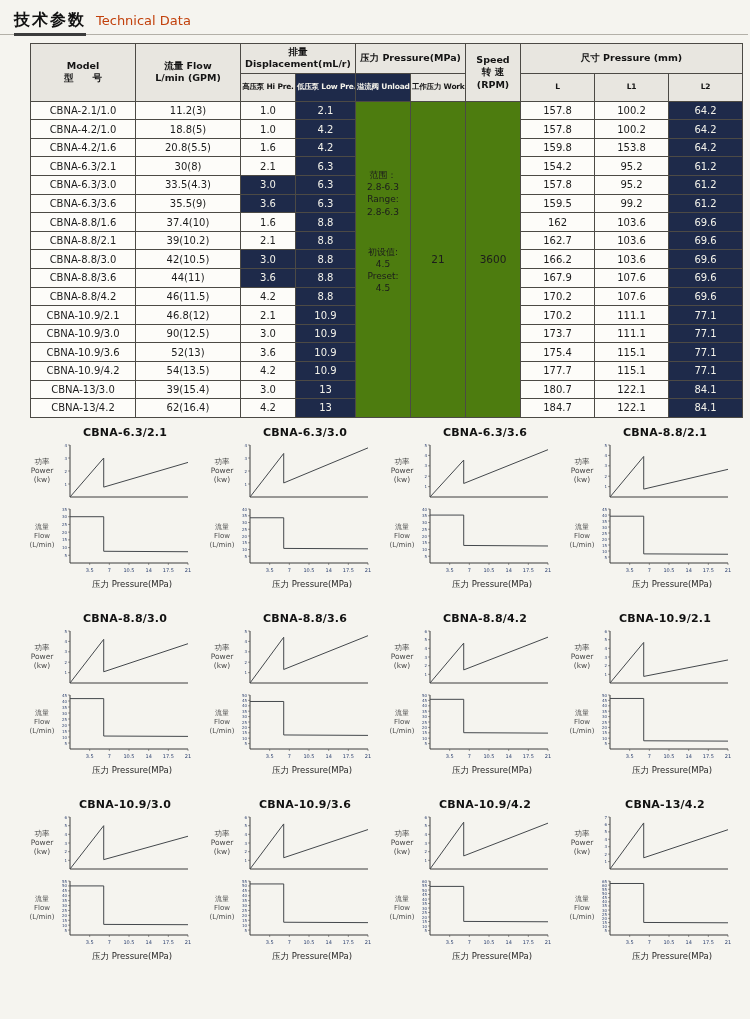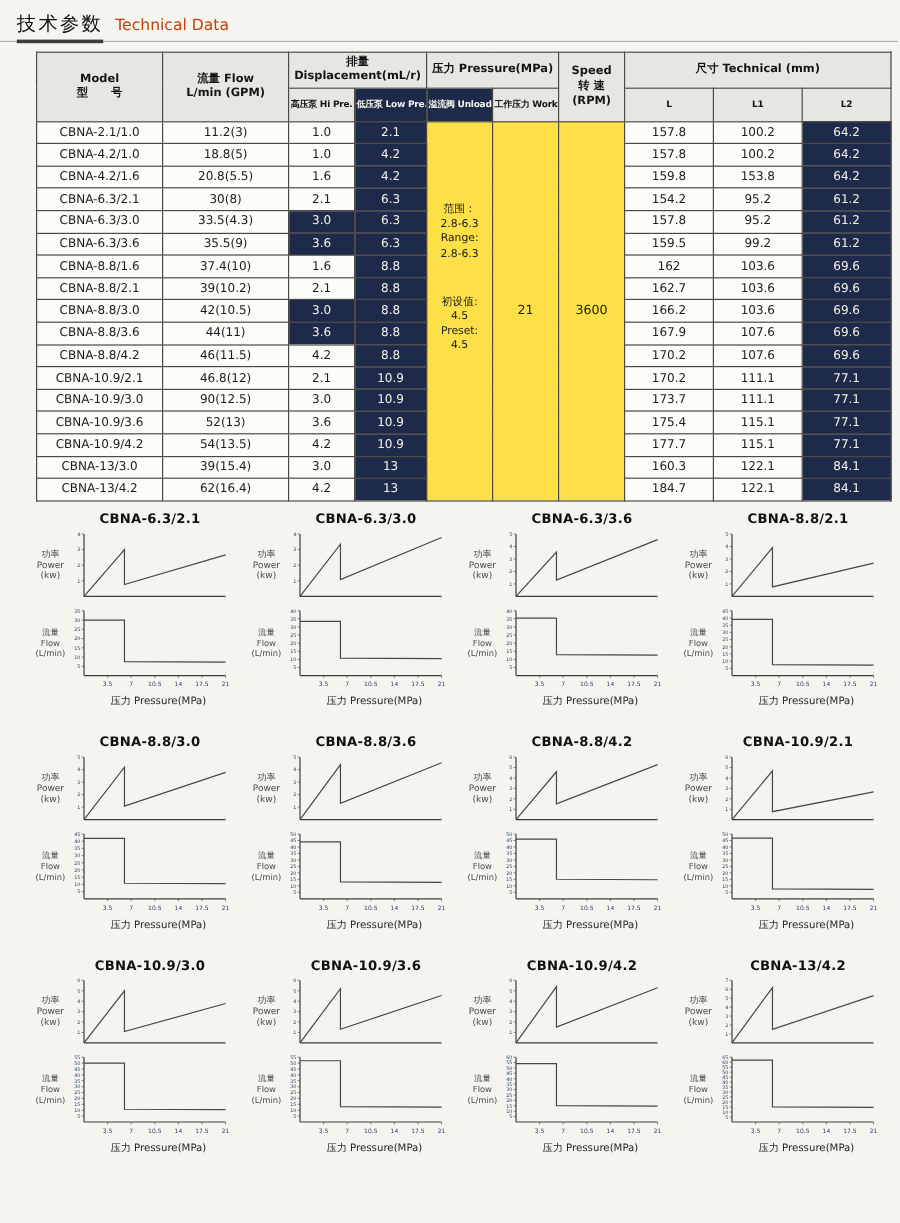--- a/index.html
+++ b/index.html
@@ -1,33 +1,33 @@
 <!DOCTYPE html>
 <html style="--hl: #1e2a4a;"><head>
 <meta charset="utf-8">
 <style>
   *{margin:0;padding:0;box-sizing:border-box}
   html,body{width:750px;height:1019px;overflow:hidden}
   body{background:#f5f4ef;font-family:"DejaVu Sans","Liberation Sans",sans-serif;color:#1b1b1b}
   .page{width:750px;height:1019px;position:relative;padding-top:6px}
 
   .section-header{display:flex;align-items:baseline;gap:10px;padding:4px 0 0 14px;border-bottom:1px solid #b3b0a8;margin-right:2px}
-  .section-header .zh{font-size:16px;font-weight:normal;letter-spacing:2px;color:#111;border-bottom:3px solid #3c3c3c;padding-bottom:2px;margin-bottom:-2px}
+  .section-header .zh{font-size:16px;font-weight:bold;letter-spacing:2px;color:#111;border-bottom:3px solid #3c3c3c;padding-bottom:2px;margin-bottom:-2px}
   .section-header .en{font-size:13px;color:#c2410c;padding-bottom:3px}
 
   table{border-collapse:collapse;table-layout:fixed;width:712px;margin:8px 8px 0 30px;background:#fdfcf9}
   col.c-model{width:105px}col.c-flow{width:105px}col.c-hi{width:55px}col.c-low{width:60px}
   col.c-unload{width:55px}col.c-work{width:55px}col.c-speed{width:55px}
   col.c-l{width:74px}col.c-l1{width:74px}col.c-l2{width:74px}
   th,td{border:1px solid #4c4a45;text-align:center;vertical-align:middle}
   th{background:#e8e6e0;font-weight:bold;font-size:9.5px;line-height:1.3;white-space:pre-line;padding:2px 1px;color:#141414}
   tr.sub th{font-size:7.5px;letter-spacing:-0.2px;white-space:nowrap;overflow:hidden;height:28px}
   td{font-size:10px;height:18.6px;padding:0 2px;color:#1c1c1c;background:#fdfcf9}
   td.dark,th.dark{background:var(--hl,#1e2a4a);color:#f3f2ea}
-  td.merged{background:#fde047}
+  td.merged{background:#4d7c0f}
   td.num{font-size:10.5px}
   .unload-cell{font-size:9px;line-height:1.35;padding-bottom:55px;white-space:pre-line}
   .unload-cell .blk1{margin-bottom:28px}
 
   .perf-header{margin-top:6px}
 
   .charts-grid{display:grid;grid-template-columns:repeat(4,180px);margin:2px 0 0 18px;row-gap:6px}
   .chart-cell{height:180px;padding-top:6px}
   .chart-title{font-size:11px;font-weight:bold;text-align:center;margin-left:34px;color:#111;letter-spacing:0.2px}
   .chart-xlabel{font-size:8.5px;text-align:center;margin-left:48px;color:#262626;margin-top:-2px}
@@ -60,21 +60,21 @@
       <tr>
         <th rowspan="2">Model
 型　　号</th>
         <th rowspan="2">流量 Flow
 L/min (GPM)</th>
         <th colspan="2">排量 Displacement(mL/r)</th>
         <th colspan="2">压力 Pressure(MPa)</th>
         <th rowspan="2">Speed
 转 速
 (RPM)</th>
-        <th colspan="3">尺寸 Technical (mm)</th>
+        <th colspan="3">尺寸 Pressure (mm)</th>
       </tr>
       <tr class="sub">
         <th>高压泵 Hi Pre.</th>
         <th class="dark">低压泵 Low Pre.</th>
         <th class="dark">溢流阀 Unload</th>
         <th>工作压力 Work</th>
         <th>L</th>
         <th>L1</th>
         <th>L2</th>
       </tr>
@@ -222,21 +222,21 @@
           <td class="dark">10.9</td>
           <td>177.7</td>
           <td>115.1</td>
           <td class="dark">77.1</td>
         </tr>
         <tr>
           <td>CBNA-13/3.0</td>
           <td>39(15.4)</td>
           <td>3.0</td>
           <td class="dark">13</td>
-          <td>160.3</td>
+          <td>180.7</td>
           <td>122.1</td>
           <td class="dark">84.1</td>
         </tr>
         <tr>
           <td>CBNA-13/4.2</td>
           <td>62(16.4)</td>
           <td>4.2</td>
           <td class="dark">13</td>
           <td>184.7</td>
           <td>122.1</td>

